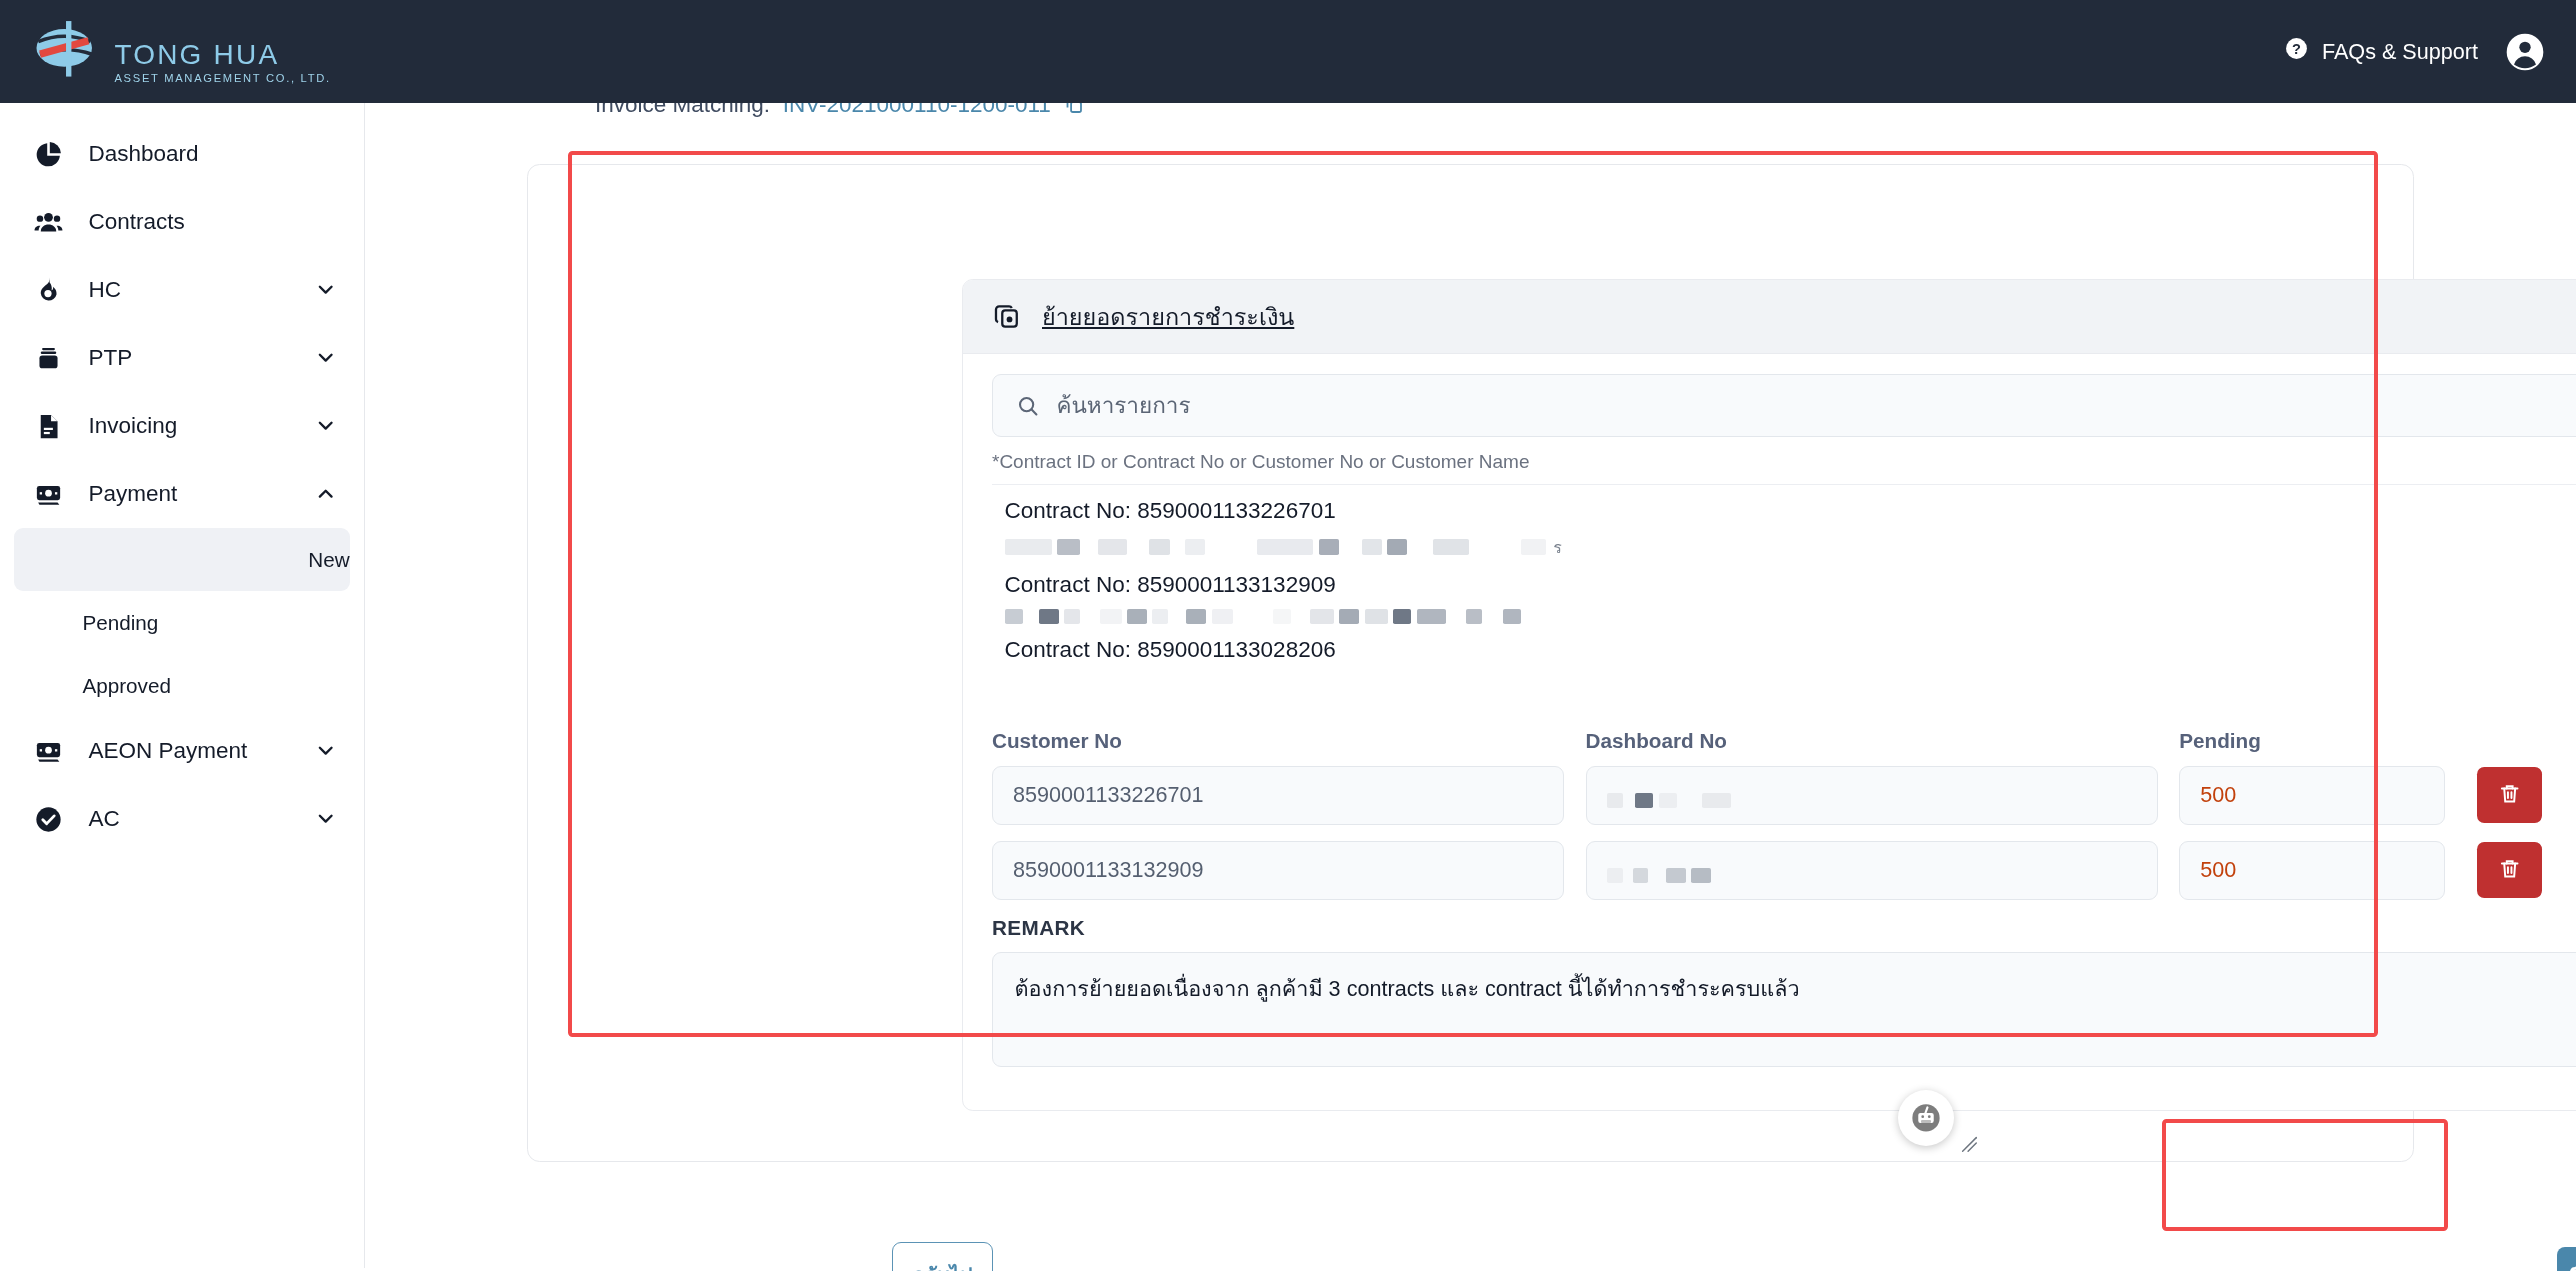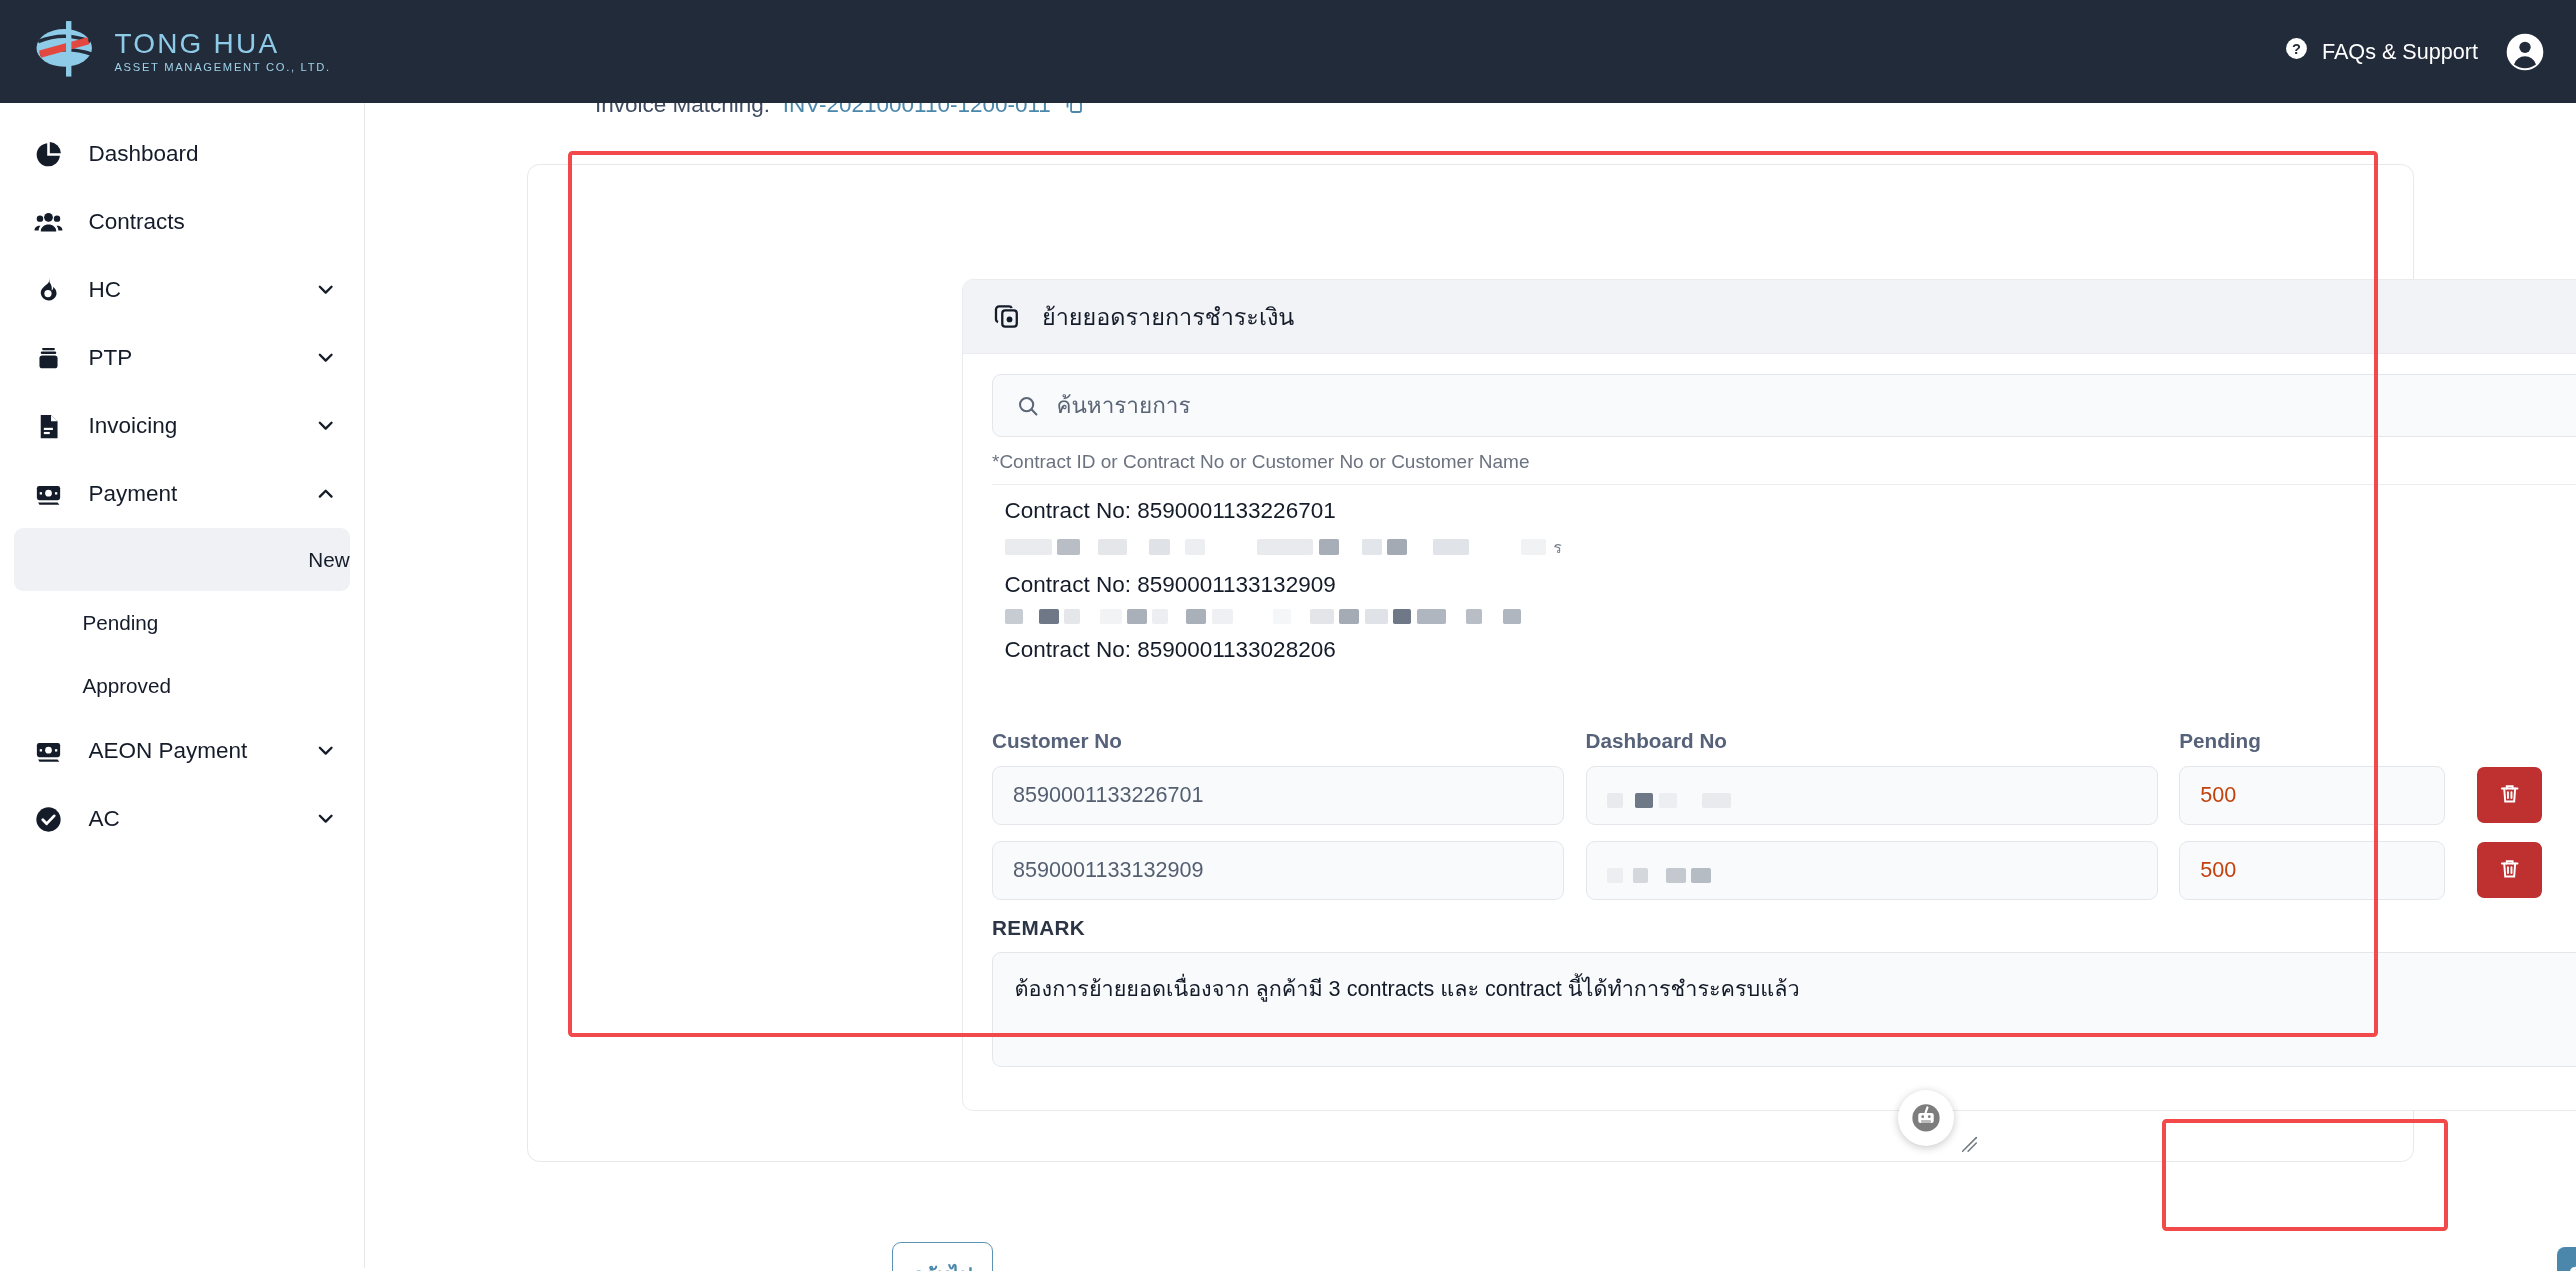--- a/index.html
+++ b/index.html
@@ -11,21 +11,21 @@
   }
 
   
   .topbar {
     position: absolute; top: 0; left: 0;
     width: 2576px; height: 103px;
     background: #222b3a;
     display: flex; align-items: center;
     z-index: 40;
   }
-  .brand { display: flex; align-items: center; padding-left: 32px; }
+  .brand { display: flex; align-items: flex-end; padding-left: 32px; }
   .brand-logo { width: 77px; height: 67px; position: relative; flex: none; }
   .brand-text { margin-left: 5.4px; }
   .brand-title {
     color: #8ecbe8; font-size: 28px; letter-spacing: 2.2px;
     font-weight: 400; line-height: 31px;
   }
   .brand-sub {
     color: #9fd3ea; font-size: 11.2px; letter-spacing: 1.7px;
     line-height: 14.4px; margin-top: 0.9px;
   }
@@ -107,21 +107,21 @@
     border-radius: 10.8px; overflow: hidden;
   }
   .panel-head {
     height: 74px; background: #f1f3f6;
     display: flex; align-items: center;
     padding: 0 29px 0 29px;
     border-bottom: 0.9px solid #e9ebef;
   }
   .panel-head-ico { color: #141b29; display: flex; width: 32px; }
   .panel-title {
-    margin-left: 18px; font-size: 23.4px; color: #141b29;
+    margin-left: 18px; font-size: 23.4px; color: #141b29; text-decoration: underline;
   }
 
   .panel-body { padding: 20px 29px 0 29px; }
 
   .search-wrap {
     height: 63px; background: #f8fafc;
     border: 0.9px solid #e3e7ec; border-radius: 9px;
     display: flex; align-items: center; padding: 0 23.4px;
   }
   .search-ico { color: #5c6677; display: flex; flex: none; }

